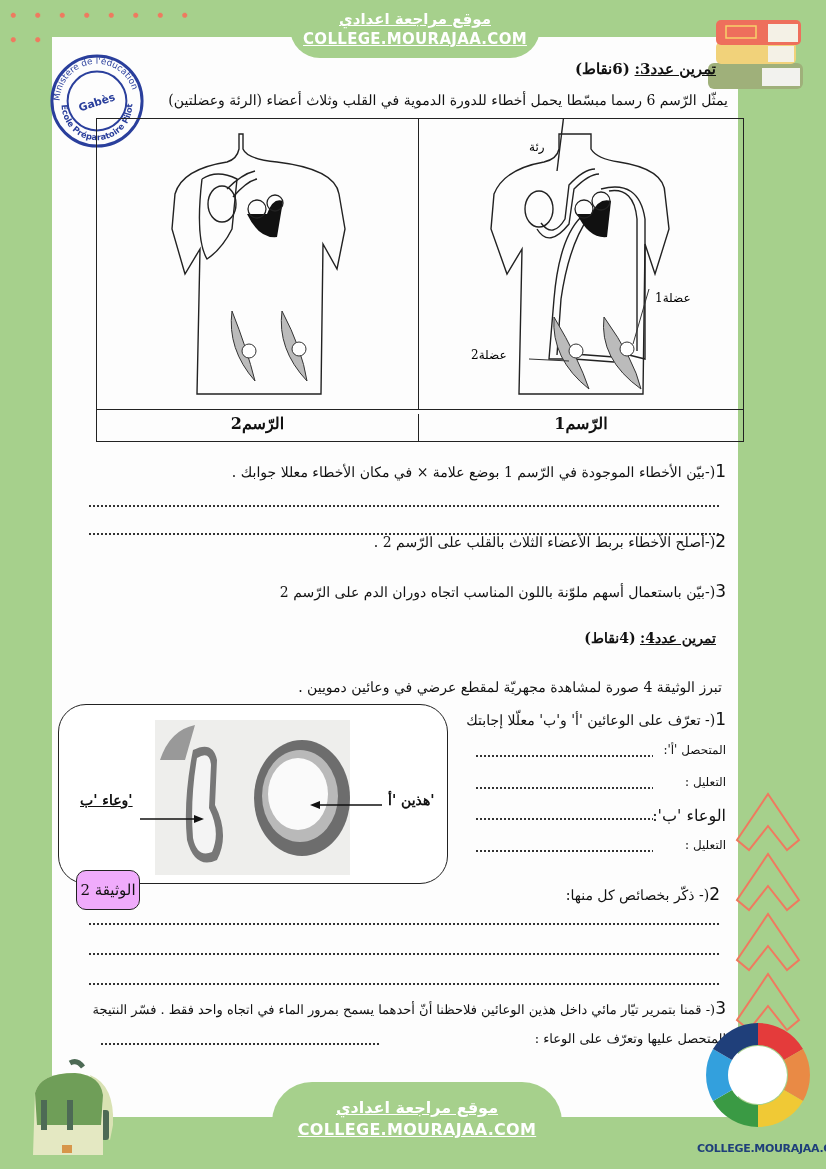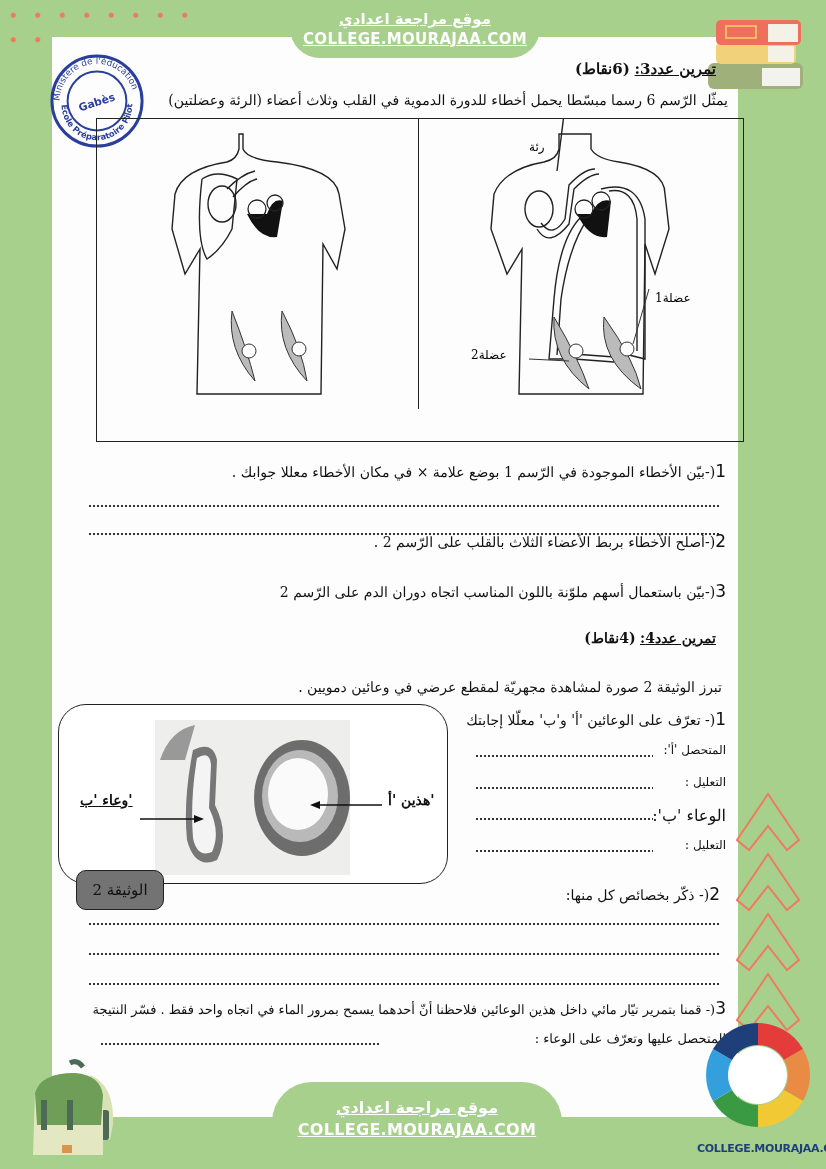--- a/index.html
+++ b/index.html
@@ -54,22 +54,22 @@
   .cap.left { left: 0; width: 322px; border-right: 1.5px solid #222; height: 28px; }
   .cap.right { left: 322px; width: 324px; }
 
   .stamp { position: absolute; left: 48px; top: 52px; width: 98px; height: 98px; }
 
   .doc-box {
     position: absolute; left: 58px; top: 704px; width: 390px; height: 180px;
     border: 1.5px solid #222; border-radius: 28px; background: #fff;
   }
   .doc-label {
-    position: absolute; left: 76px; top: 870px; width: 88px; height: 40px;
-    border: 1.5px solid #222; border-radius: 10px; background: #737373;
+    position: absolute; left: 76px; top: 870px; width: 64px; height: 40px;
+    border: 1.5px solid #222; border-radius: 10px; background: #f0abfc;
     font-size: 15px; text-align: center; line-height: 38px;
   }
   .micro {
     position: absolute; left: 155px; top: 720px; width: 195px; height: 155px;
     background: #f1f1ef;
   }
   .side-deco { position: absolute; }
 </style>
 </head>
 <body>
@@ -156,40 +156,44 @@
         <circle cx="157" cy="232" r="7" fill="#fff"></circle>
         <circle cx="208" cy="230" r="7" fill="#fff"></circle>
         <path d="M110 240 L150 242"></path>
         <path d="M230 170 L214 225"></path>
       </g>
       <text x="110" y="32" font-size="12" font-family="DejaVu Serif, serif">رئة</text>
       <text x="236" y="183" font-size="12" font-family="DejaVu Serif, serif">عضلة1</text>
       <text x="52" y="240" font-size="12" font-family="DejaVu Serif, serif">عضلة2</text>
     </svg>
   </div>
+  <div class="cap-row">
+    <div class="cap left">الرّسم2</div>
+    <div class="cap right">الرّسم1</div>
+  </div>
 </div>
 
 <div class="line rtl" style="right:100px;top:461px;">
   <span class="q-num">1</span><span>(-بيّن الأخطاء الموجودة في الرّسم 1 بوضع علامة × في مكان الأخطاء معللا جوابك .</span>
 </div>
 <div class="dotted" style="left:88px;top:505px;width:632px;"></div>
 <div class="dotted" style="left:88px;top:533px;width:632px;"></div>
 
 <div class="line rtl" style="right:100px;top:531px;">
   <span class="q-num">2</span><span>(-أصلح الأخطاء بربط الأعضاء الثلاث بالقلب على الرّسم 2 .</span>
 </div>
 <div class="line rtl" style="right:100px;top:581px;margin-left:44px;">
   <span class="q-num">3</span><span>(-بيّن باستعمال أسهم ملوّنة باللون المناسب اتجاه دوران الدم على الرّسم 2</span>
 </div>
 
 <div class="line rtl" style="right:110px;top:630px;font-size:14px;">
   <span class="title-underline">تمرين عدد4:</span>
   <span style="font-weight:bold">(4نقاط)</span>
 </div>
-<div class="line rtl" style="right:104px;top:679px;">تبرز الوثيقة 2 صورة لمشاهدة مجهريّة لمقطع عرضي في وعائين دمويين .</div>
+<div class="line rtl" style="right:104px;top:679px;">تبرز الوثيقة 4 صورة لمشاهدة مجهريّة لمقطع عرضي في وعائين دمويين .</div>
 
 <div class="doc-box"></div>
 <div class="micro">
   <svg width="195" height="155" viewBox="0 0 195 155">
     <rect width="195" height="155" fill="#eeeeec"></rect>
     <ellipse cx="147" cy="78" rx="48" ry="58" fill="#6d6d6d"></ellipse>
     <ellipse cx="145" cy="76" rx="38" ry="46" fill="#b9b9b9"></ellipse>
     <ellipse cx="143" cy="74" rx="30" ry="36" fill="#fafafa"></ellipse>
     <path d="M38 30 Q58 20 62 40 L60 85 Q75 115 62 140 Q40 150 32 120 Q28 80 38 30 Z" fill="#777"></path>
     <path d="M42 38 Q55 30 56 45 L54 88 Q66 112 57 132 Q42 138 38 118 Q35 80 42 38 Z" fill="#f4f4f4"></path>

